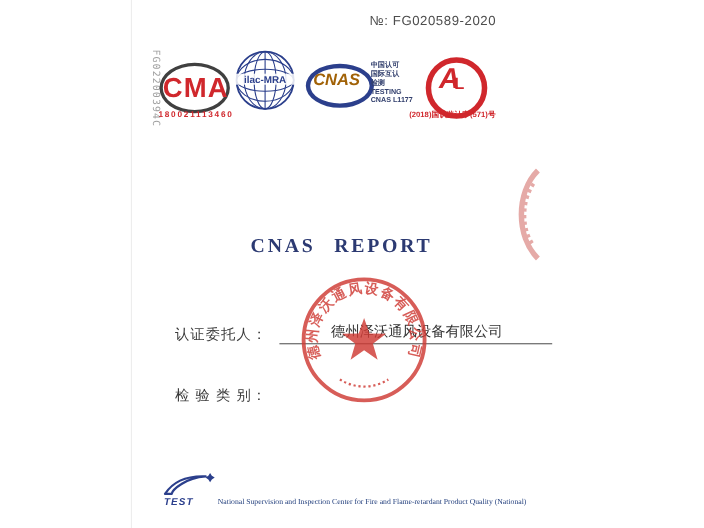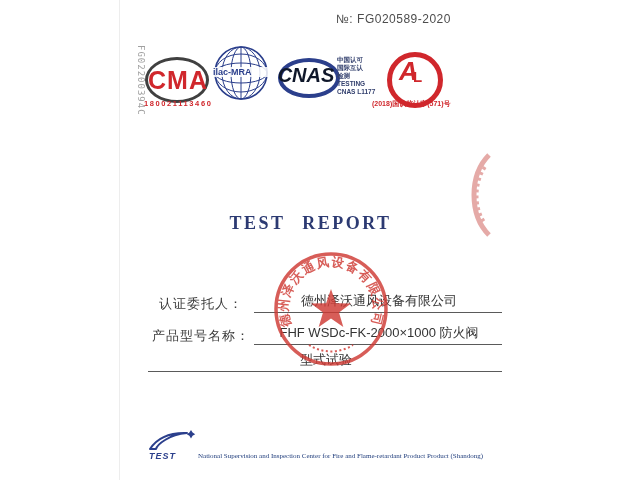--- a/index.html
+++ b/index.html
@@ -12,25 +12,25 @@
 
   
   .side-code{position:absolute;left:26px;top:45px;transform:rotate(90deg);transform-origin:0 0;
              font-family:"DejaVu Sans Mono",monospace;font-size:9px;color:#a0a0a0;letter-spacing:1px;white-space:nowrap;}
 
   
   .cma{position:absolute;left:25px;top:57px;width:58px;height:40px;border:3px solid #404040;border-radius:50%;
        display:flex;align-items:center;justify-content:flex-start;color:#d0272c;font-weight:900;font-size:25px;letter-spacing:1px;}
   .cma-no{position:absolute;left:24px;top:99px;width:66px;text-align:right;font-size:7.5px;color:#d0272c;letter-spacing:1.6px;font-weight:bold;}
   .ilac{position:absolute;left:93px;top:45px;width:56px;height:56px;}
-  .ilac-label{position:absolute;left:93px;top:67px;width:56px;text-align:left;background:rgba(255,255,255,.85);
+  .ilac-label{position:absolute;left:93px;top:67px;width:56px;text-align:center;background:rgba(255,255,255,.85);
               font-size:9px;font-weight:bold;color:#2b3f8c;letter-spacing:0;}
   .cnas{position:absolute;left:158px;top:58px;width:54px;height:32px;border:4px solid #2b3f8c;border-radius:50%;}
-  .cnas-label{position:absolute;left:156px;top:64px;width:60px;text-align:center;font-size:20px;font-weight:900;
-              font-style:italic;color:#0f172a;background:transparent;}
+  .cnas-label{position:absolute;left:156px;top:64px;width:60px;text-align:center;font-size:15px;font-weight:900;
+              font-style:italic;color:#a16207;background:transparent;}
   .cnas-lines{position:absolute;left:217px;top:56px;width:60px;font-size:6.5px;line-height:8px;color:#33406e;font-weight:bold;}
   .cal{position:absolute;left:267px;top:52px;width:46px;height:46px;border:5px solid #d0272c;border-radius:50%;}
   .cal-a{position:absolute;left:279px;top:56px;font-size:26px;font-weight:900;color:#d0272c;font-style:italic;}
   .cal-l{position:absolute;left:293px;top:68px;font-size:15px;font-weight:900;color:#d0272c;}
   .cal-caption{position:absolute;left:252px;top:99px;width:90px;font-size:7px;color:#d0272c;font-weight:bold;}
 
   
   .title-cn{position:absolute;left:0;top:170px;width:100%;text-align:center;font-size:33px;font-weight:900;
             color:#2c3a72;letter-spacing:16px;text-indent:16px;}
   .title-en{position:absolute;left:0;top:213px;width:100%;text-align:center;
@@ -90,32 +90,28 @@
       <div>检测</div>
       <div>TESTING</div>
       <div>CNAS L1177</div>
     </div>
 
     <div class="cal"></div>
     <div class="cal-a">A</div>
     <div class="cal-l">L</div>
     <div class="cal-caption">(2018)国认监认字(571)号</div>
 
-    <div class="title-en">TEST REPORT</div>
+    <div class="title-en">CNAS REPORT</div>
 
     <div class="field-row row-1">
       <span class="lbl">认证委托人：</span>
       <span class="val">德州泽沃通风设备有限公司</span>
     </div>
-    <div class="field-row row-2">
-      <span class="lbl">产品型号名称：</span>
-      <span class="val">FHF WSDc-FK-2000×1000 防火阀</span>
-    </div>
     <div class="field-row row-3">
-      <span class="val">型式试验</span>
+      <span class="lbl">检 验 类 别：</span>
     </div>
 
     <svg class="stamp" viewBox="0 0 118 118">
       <circle cx="59" cy="59" r="55" fill="none" stroke="#cf3a34" stroke-width="3.5"></circle>
       <path id="stampArc" d="M 19,75 A 43,43 0 1 1 99,75" fill="none" stroke="none"></path>
       <text font-size="12.5" fill="#cf3a34" letter-spacing="1.5" font-weight="bold">
         <textPath href="#stampArc" startOffset="50%" text-anchor="middle">德州泽沃通风设备有限公司</textPath>
       </text>
       <polygon points="59,39 63.9,53.2 79,53.5 67,62.6 71.3,77 59,68.4 46.7,77 51,62.6 39,53.5 54.1,53.2" fill="#cf3a34"></polygon>
       <path d="M 37,95 A 41,41 0 0 0 81,95" fill="none" stroke="#cf3a34" stroke-width="2" stroke-dasharray="2,2.5"></path>
@@ -124,16 +120,16 @@
     <svg class="partial-stamp" viewBox="0 0 36 84">
       <path d="M33,2 C13,22 13,62 33,82" fill="none" stroke="#d4726e" stroke-width="5"></path>
       <path d="M29,14 C18,30 18,56 29,70" fill="none" stroke="#d4726e" stroke-width="3.5" stroke-dasharray="3,3"></path>
     </svg>
 
     <svg class="footer-logo" viewBox="0 0 50 24">
       <path d="M3,21 Q14,4 40,5 Q27,6 18,12 Q10,17 9,21 Z" fill="none" stroke="#2b3f8c" stroke-width="2" stroke-linejoin="round"></path>
       <path d="M44,2 l1.6,2.6 2.6,1.6 -2.6,1.6 -1.6,2.6 -1.6,-2.6 -2.6,-1.6 2.6,-1.6 Z" fill="#2b3f8c"></path>
     </svg>
     <div class="footer-logo-text">TEST</div>
-    <div class="footer-en">National Supervision and Inspection Center for Fire and Flame-retardant Product Product (Shandong)</div>
+    <div class="footer-en">National Supervision and Inspection Center for Fire and Flame-retardant Product Quality (National)</div>
 
   </div>
 </div>
 
 </body></html>

